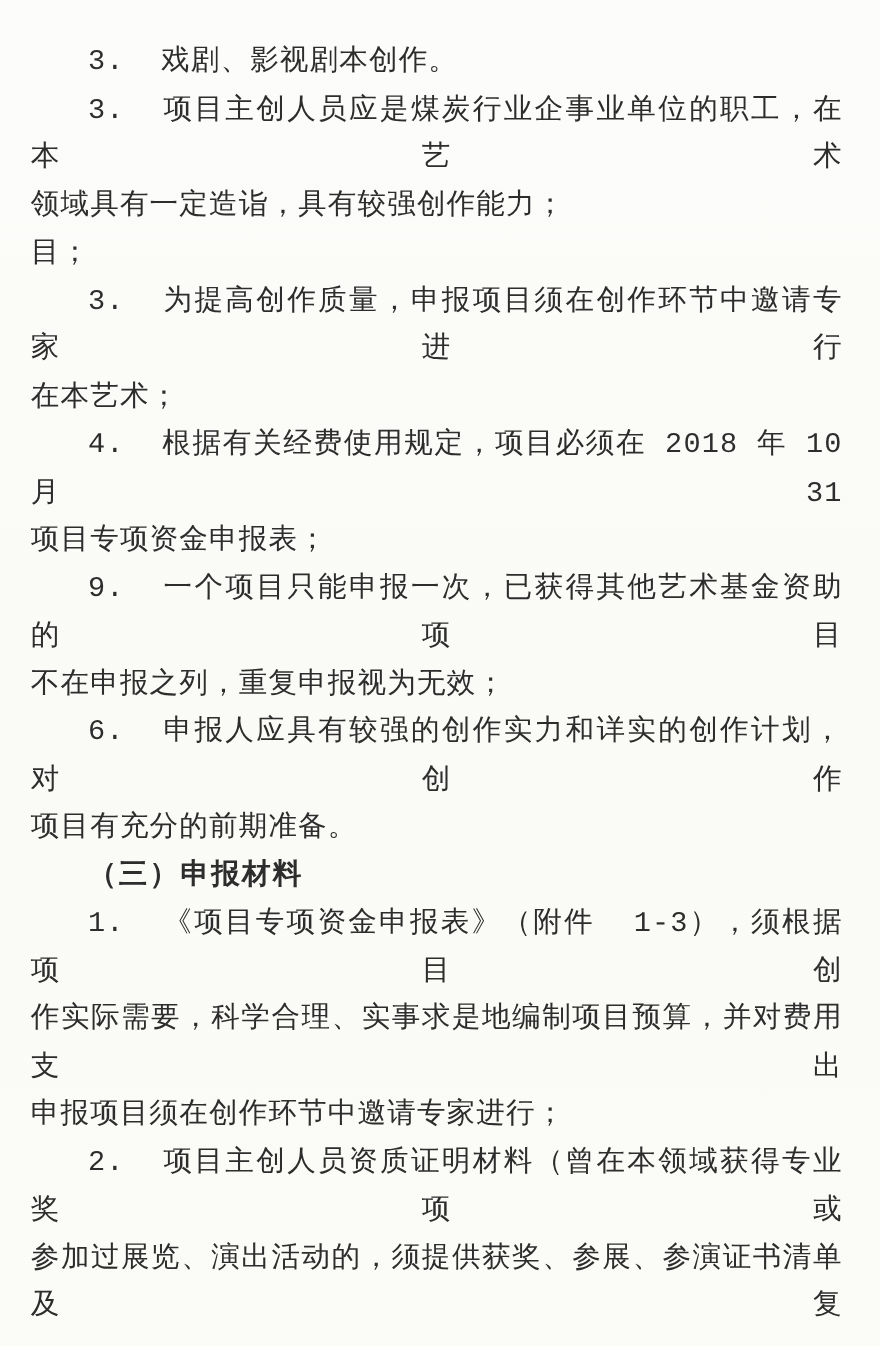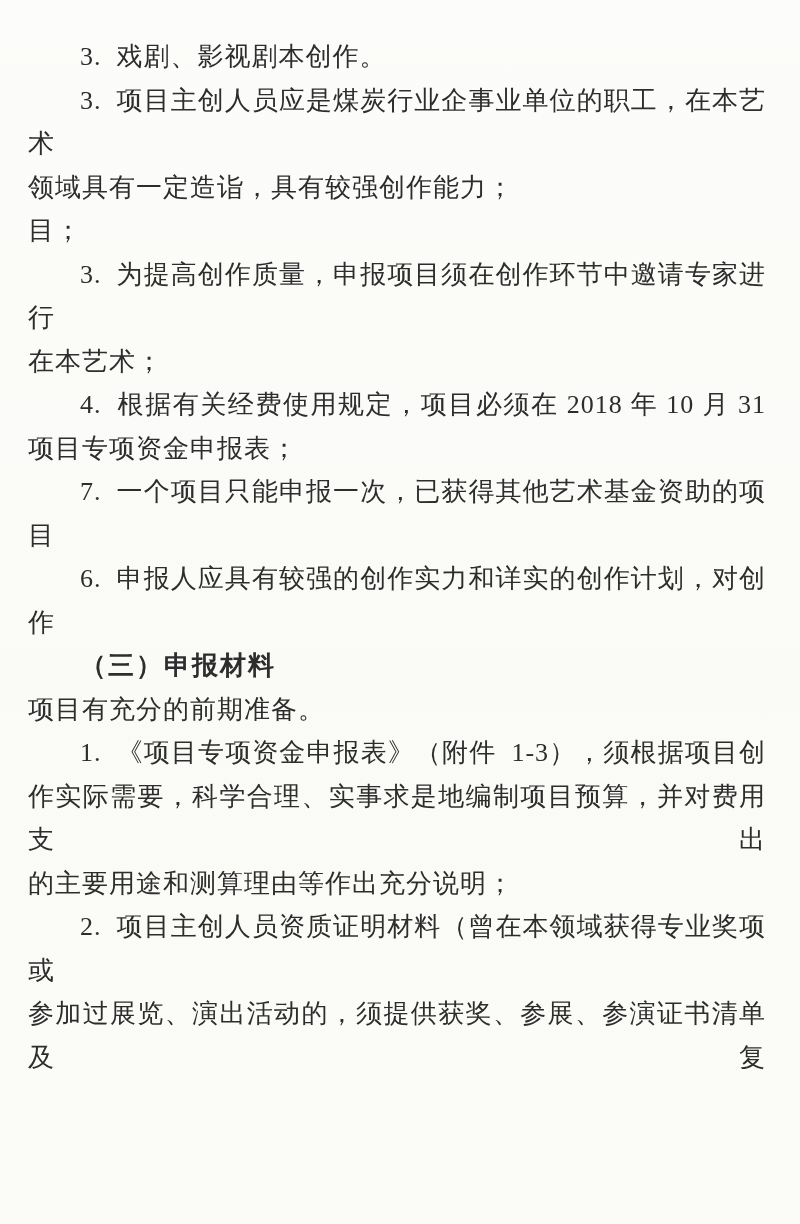--- a/index.html
+++ b/index.html
@@ -10,21 +10,21 @@
     width: 800px;
     height: 1224px;
     background: #fbfbf9;
     overflow: hidden;
   }
   .page {
     box-sizing: border-box;
     width: 800px;
     height: 1224px;
     padding: 35px 34px 0 28px;
-    font-family: Liberation Serif, serif;
+    font-family: Liberation Mono, monospace;
     font-size: 26px;
     line-height: 43.5px;
     color: #2d2d2d;
     letter-spacing: 1px;
     background: linear-gradient(180deg, #fcfcfa 0%, #fafaf7 55%, #fbfbf8 100%);
   }
   .line {
     white-space: pre-wrap;
     min-height: 43.5px;
   }
@@ -45,23 +45,24 @@
 
 <div class="page">
   <div class="line indent">3.  戏剧、影视剧本创作。</div>
   <div class="line indent fill">3.  项目主创人员应是煤炭行业企事业单位的职工，在本艺术</div>
   <div class="line">领域具有一定造诣，具有较强创作能力；</div>
   <div class="line">目；</div>
   <div class="line indent fill">3.  为提高创作质量，申报项目须在创作环节中邀请专家进行</div>
   <div class="line">在本艺术；</div>
   <div class="line indent fill">4.  根据有关经费使用规定，项目必须在 2018 年 10 月 31</div>
   <div class="line">项目专项资金申报表；</div>
-  <div class="line indent fill">7.  一个项目只能申报一次，已获得其他艺术基金资助的项目</div>
+  <div class="line indent fill">9.  一个项目只能申报一次，已获得其他艺术基金资助的项目</div>
+  <div class="line">不在申报之列，重复申报视为无效；</div>
   <div class="line indent fill">6.  申报人应具有较强的创作实力和详实的创作计划，对创作</div>
+  <div class="line">项目有充分的前期准备。</div>
   <div class="line indent heading">（三）申报材料</div>
-  <div class="line">项目有充分的前期准备。</div>
   <div class="line indent fill">1.  《项目专项资金申报表》（附件  1-3），须根据项目创</div>
   <div class="line fill">作实际需要，科学合理、实事求是地编制项目预算，并对费用支出</div>
-  <div class="line">的主要用途和测算理由等作出充分说明；</div>
+  <div class="line">申报项目须在创作环节中邀请专家进行；</div>
   <div class="line indent fill">2.  项目主创人员资质证明材料（曾在本领域获得专业奖项或</div>
   <div class="line fill">参加过展览、演出活动的，须提供获奖、参展、参演证书清单及复</div>
 
 </div>
 
 </body></html>

